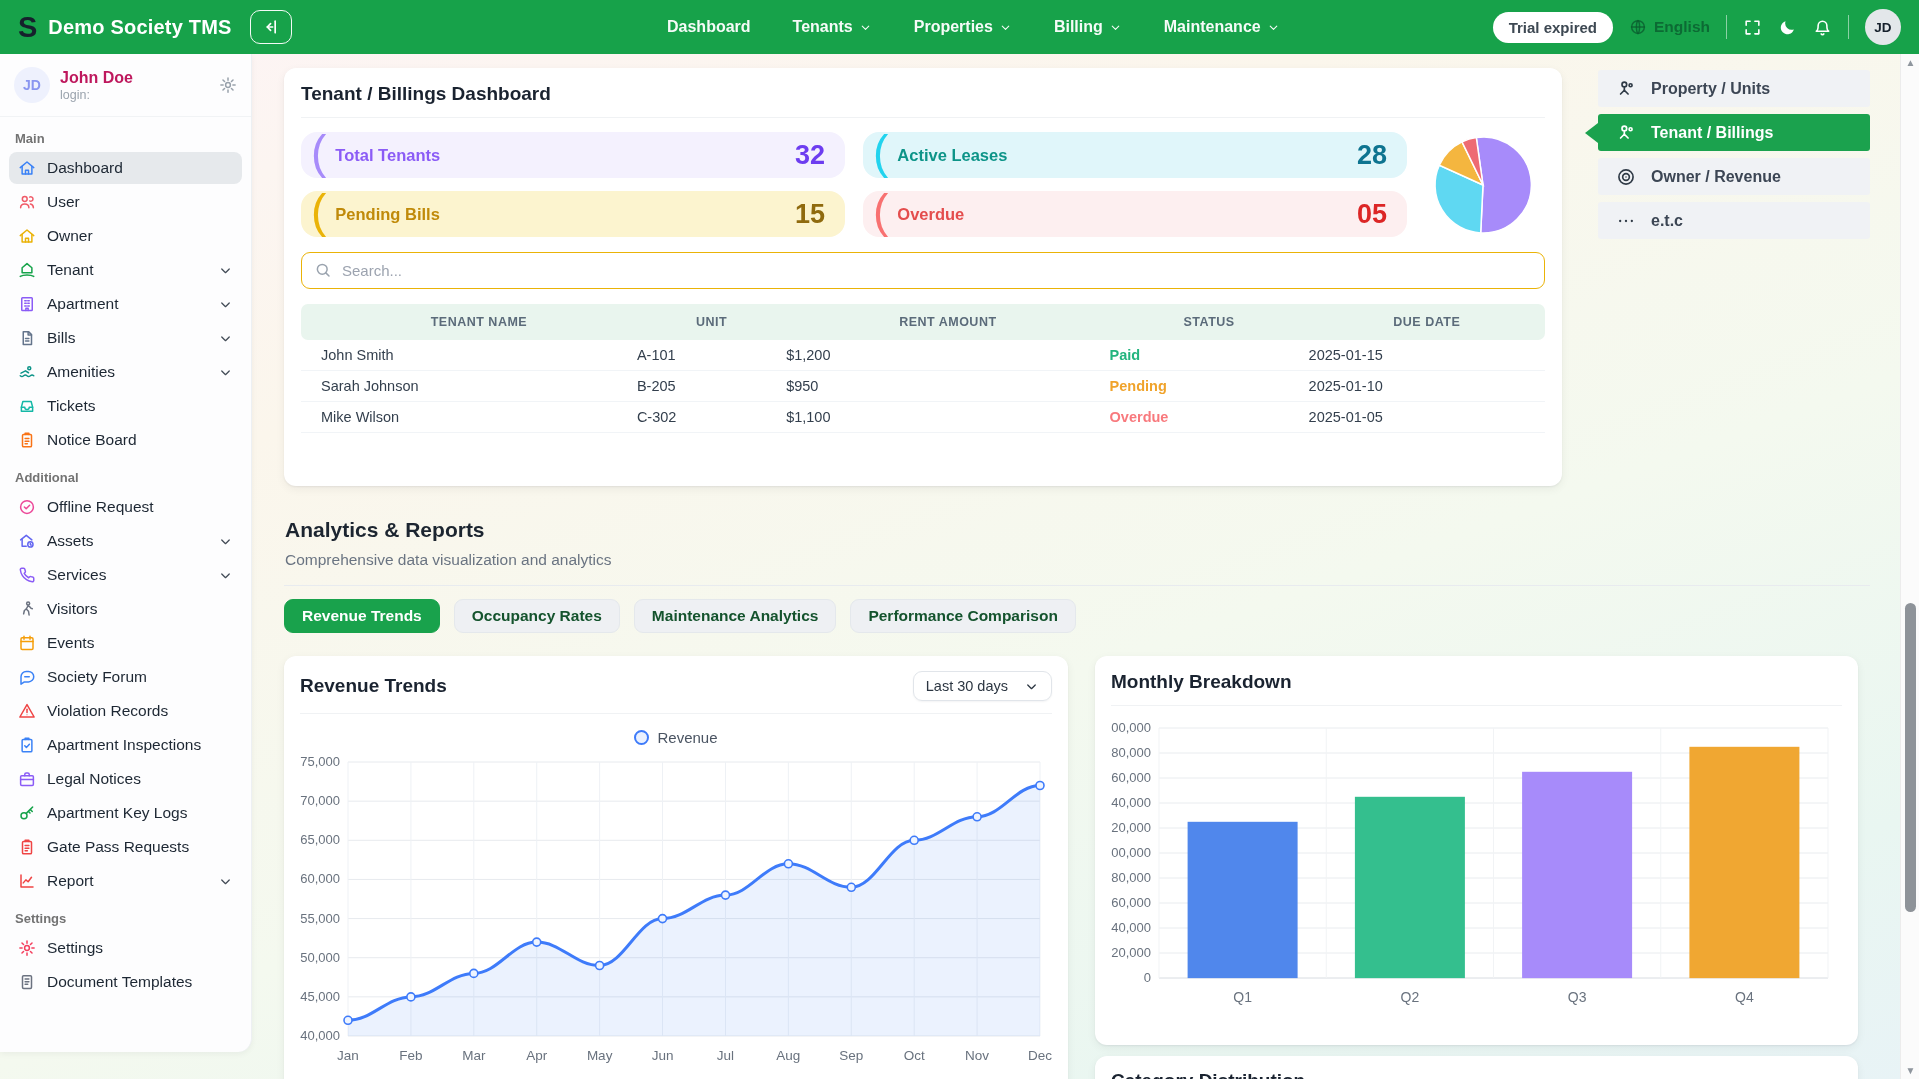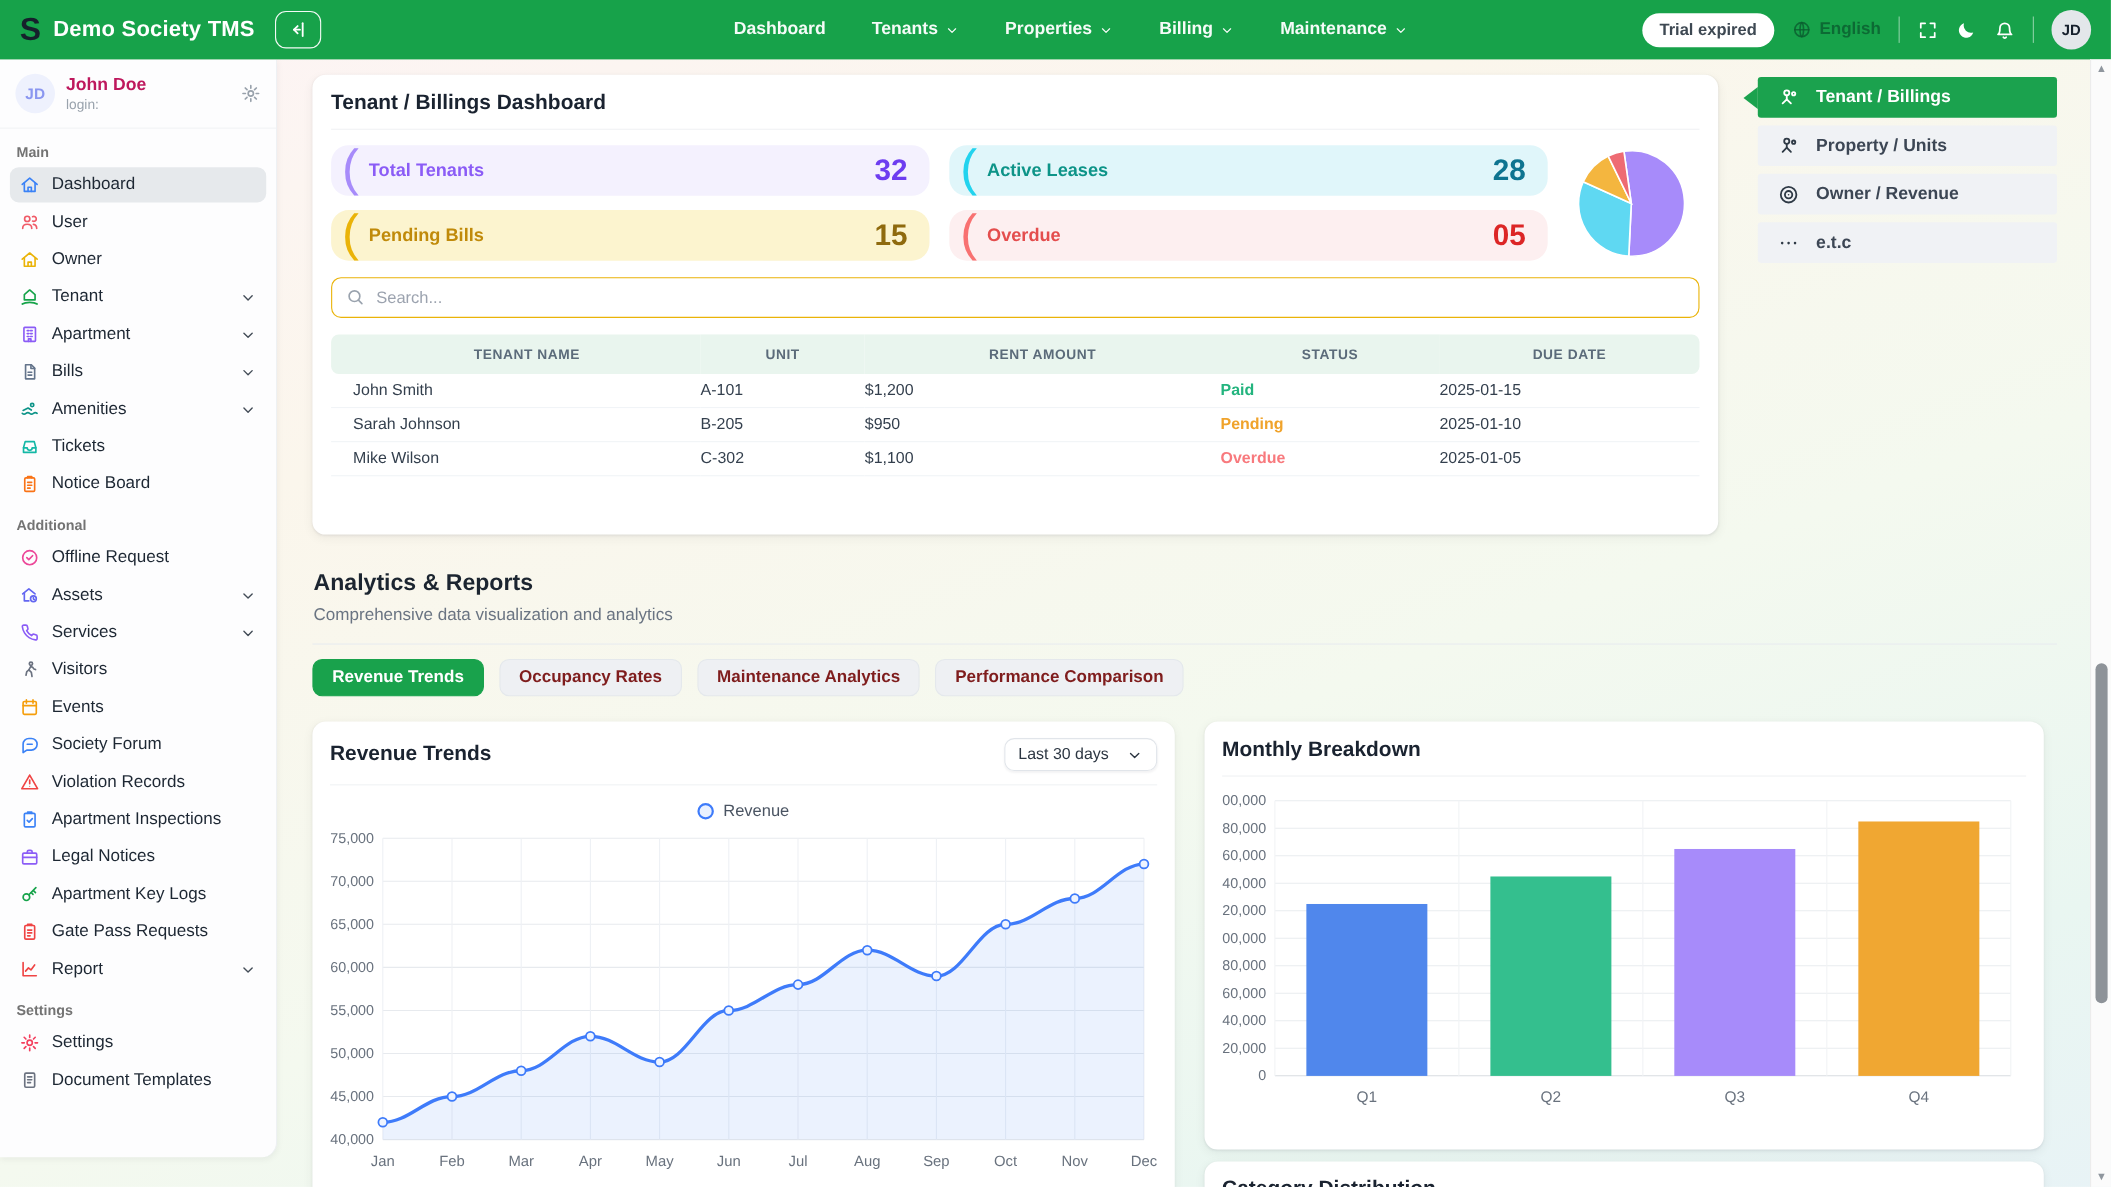--- a/index.html
+++ b/index.html
@@ -82,21 +82,21 @@
   .q-item.active .qicon{color:#fff}
   .q-item.active::before{content:"";position:absolute;left:-13px;top:50%;transform:translateY(-50%);
     border:10px solid transparent;border-right:13px solid #1ba24e;border-left:0}
 
   
   .analytics-title{position:absolute;left:285px;top:518px;font-size:21px;font-weight:700;color:#1c2530}
   .analytics-sub{position:absolute;left:285px;top:551px;font-size:15.5px;color:#6a7482}
   .analytics-divider{position:absolute;left:284px;top:585px;width:1586px;height:1px;background:#e8ebef}
   .tabs{position:absolute;left:284px;top:599px;display:flex;gap:14px}
   .tab{height:34px;display:flex;align-items:center;padding:0 17px;border-radius:9px;background:#eef0f3;
-    border:1px solid #e4e8ec;font-size:15.5px;font-weight:600;color:#7f1d1d;cursor:pointer;white-space:nowrap}
+    border:1px solid #e4e8ec;font-size:15.5px;font-weight:600;color:#14532d;cursor:pointer;white-space:nowrap}
   .tab.active{background:#19a24c;border-color:#19a24c;color:#fff;font-weight:700}
 
   .card-revenue{left:284px;top:656px;width:784px;height:560px;padding:15px 16px}
   .chart-head{display:flex;align-items:center;justify-content:space-between}
   .chart-title{font-size:19px;font-weight:700;color:#1a2330}
   .range-select{display:flex;align-items:center;gap:16px;border:1px solid #e1e5ea;border-radius:9px;
     padding:6px 12px;font-size:14.5px;color:#2c3642;cursor:pointer;box-shadow:0 1px 2px rgba(16,24,40,.05)}
   .legend{display:flex;justify-content:center;align-items:center;gap:8px;margin-top:15px}
   .legend-dot{width:15px;height:15px;border-radius:50%;border:2px solid #3e7bfa;background:#eaf1ff}
   .legend-label{font-size:15px;color:#4a5462}
@@ -562,41 +562,41 @@
           <td>C-302</td>
           <td>$1,100</td>
           <td class="status" style="color: rgb(248, 121, 125);">Overdue</td>
           <td>2025-01-05</td>
         </tr>
       </tbody>
   </table>
 </section>
 
 <aside class="quick-panel" id="quick-panel">
+    <div class="q-item">
+      <span class="qicon">
+        <svg width="20" height="20" viewBox="0 0 24 24" fill="none" stroke="currentColor" stroke-width="2" stroke-linecap="round" stroke-linejoin="round">
+          <circle cx="10" cy="6.5" r="2.8"></circle>
+          <path d="M10 9.3v4.2"></path>
+          <path d="M10 13.5 5.5 18M10 13.5l4.5 4.5"></path>
+          <circle cx="17.5" cy="7.5" r="1.8"></circle>
+        </svg>
+      </span>
+      <span>Property / Units</span>
+    </div>
     <div class="q-item active">
       <span class="qicon">
         <svg width="20" height="20" viewBox="0 0 24 24" fill="none" stroke="currentColor" stroke-width="2" stroke-linecap="round" stroke-linejoin="round">
           <circle cx="10" cy="6.5" r="2.8"></circle>
           <path d="M10 9.3v4.2"></path>
           <path d="M10 13.5 5.5 18M10 13.5l4.5 4.5"></path>
           <circle cx="17.5" cy="7.5" r="1.8"></circle>
         </svg>
       </span>
       <span>Tenant / Billings</span>
-    </div>
-    <div class="q-item">
-      <span class="qicon">
-        <svg width="20" height="20" viewBox="0 0 24 24" fill="none" stroke="currentColor" stroke-width="2" stroke-linecap="round" stroke-linejoin="round">
-          <circle cx="10" cy="6.5" r="2.8"></circle>
-          <path d="M10 9.3v4.2"></path>
-          <path d="M10 13.5 5.5 18M10 13.5l4.5 4.5"></path>
-          <circle cx="17.5" cy="7.5" r="1.8"></circle>
-        </svg>
-      </span>
-      <span>Property / Units</span>
     </div>
     <div class="q-item">
       <span class="qicon">
         <svg width="20" height="20" viewBox="0 0 24 24" fill="none" stroke="currentColor" stroke-width="2" stroke-linecap="round" stroke-linejoin="round">
           <circle cx="12" cy="12" r="8.5"></circle>
           <circle cx="12" cy="12" r="4"></circle>
           <circle cx="12" cy="12" r=".9" fill="currentColor" stroke="none"></circle>
         </svg>
       </span>
       <span>Owner / Revenue</span>

